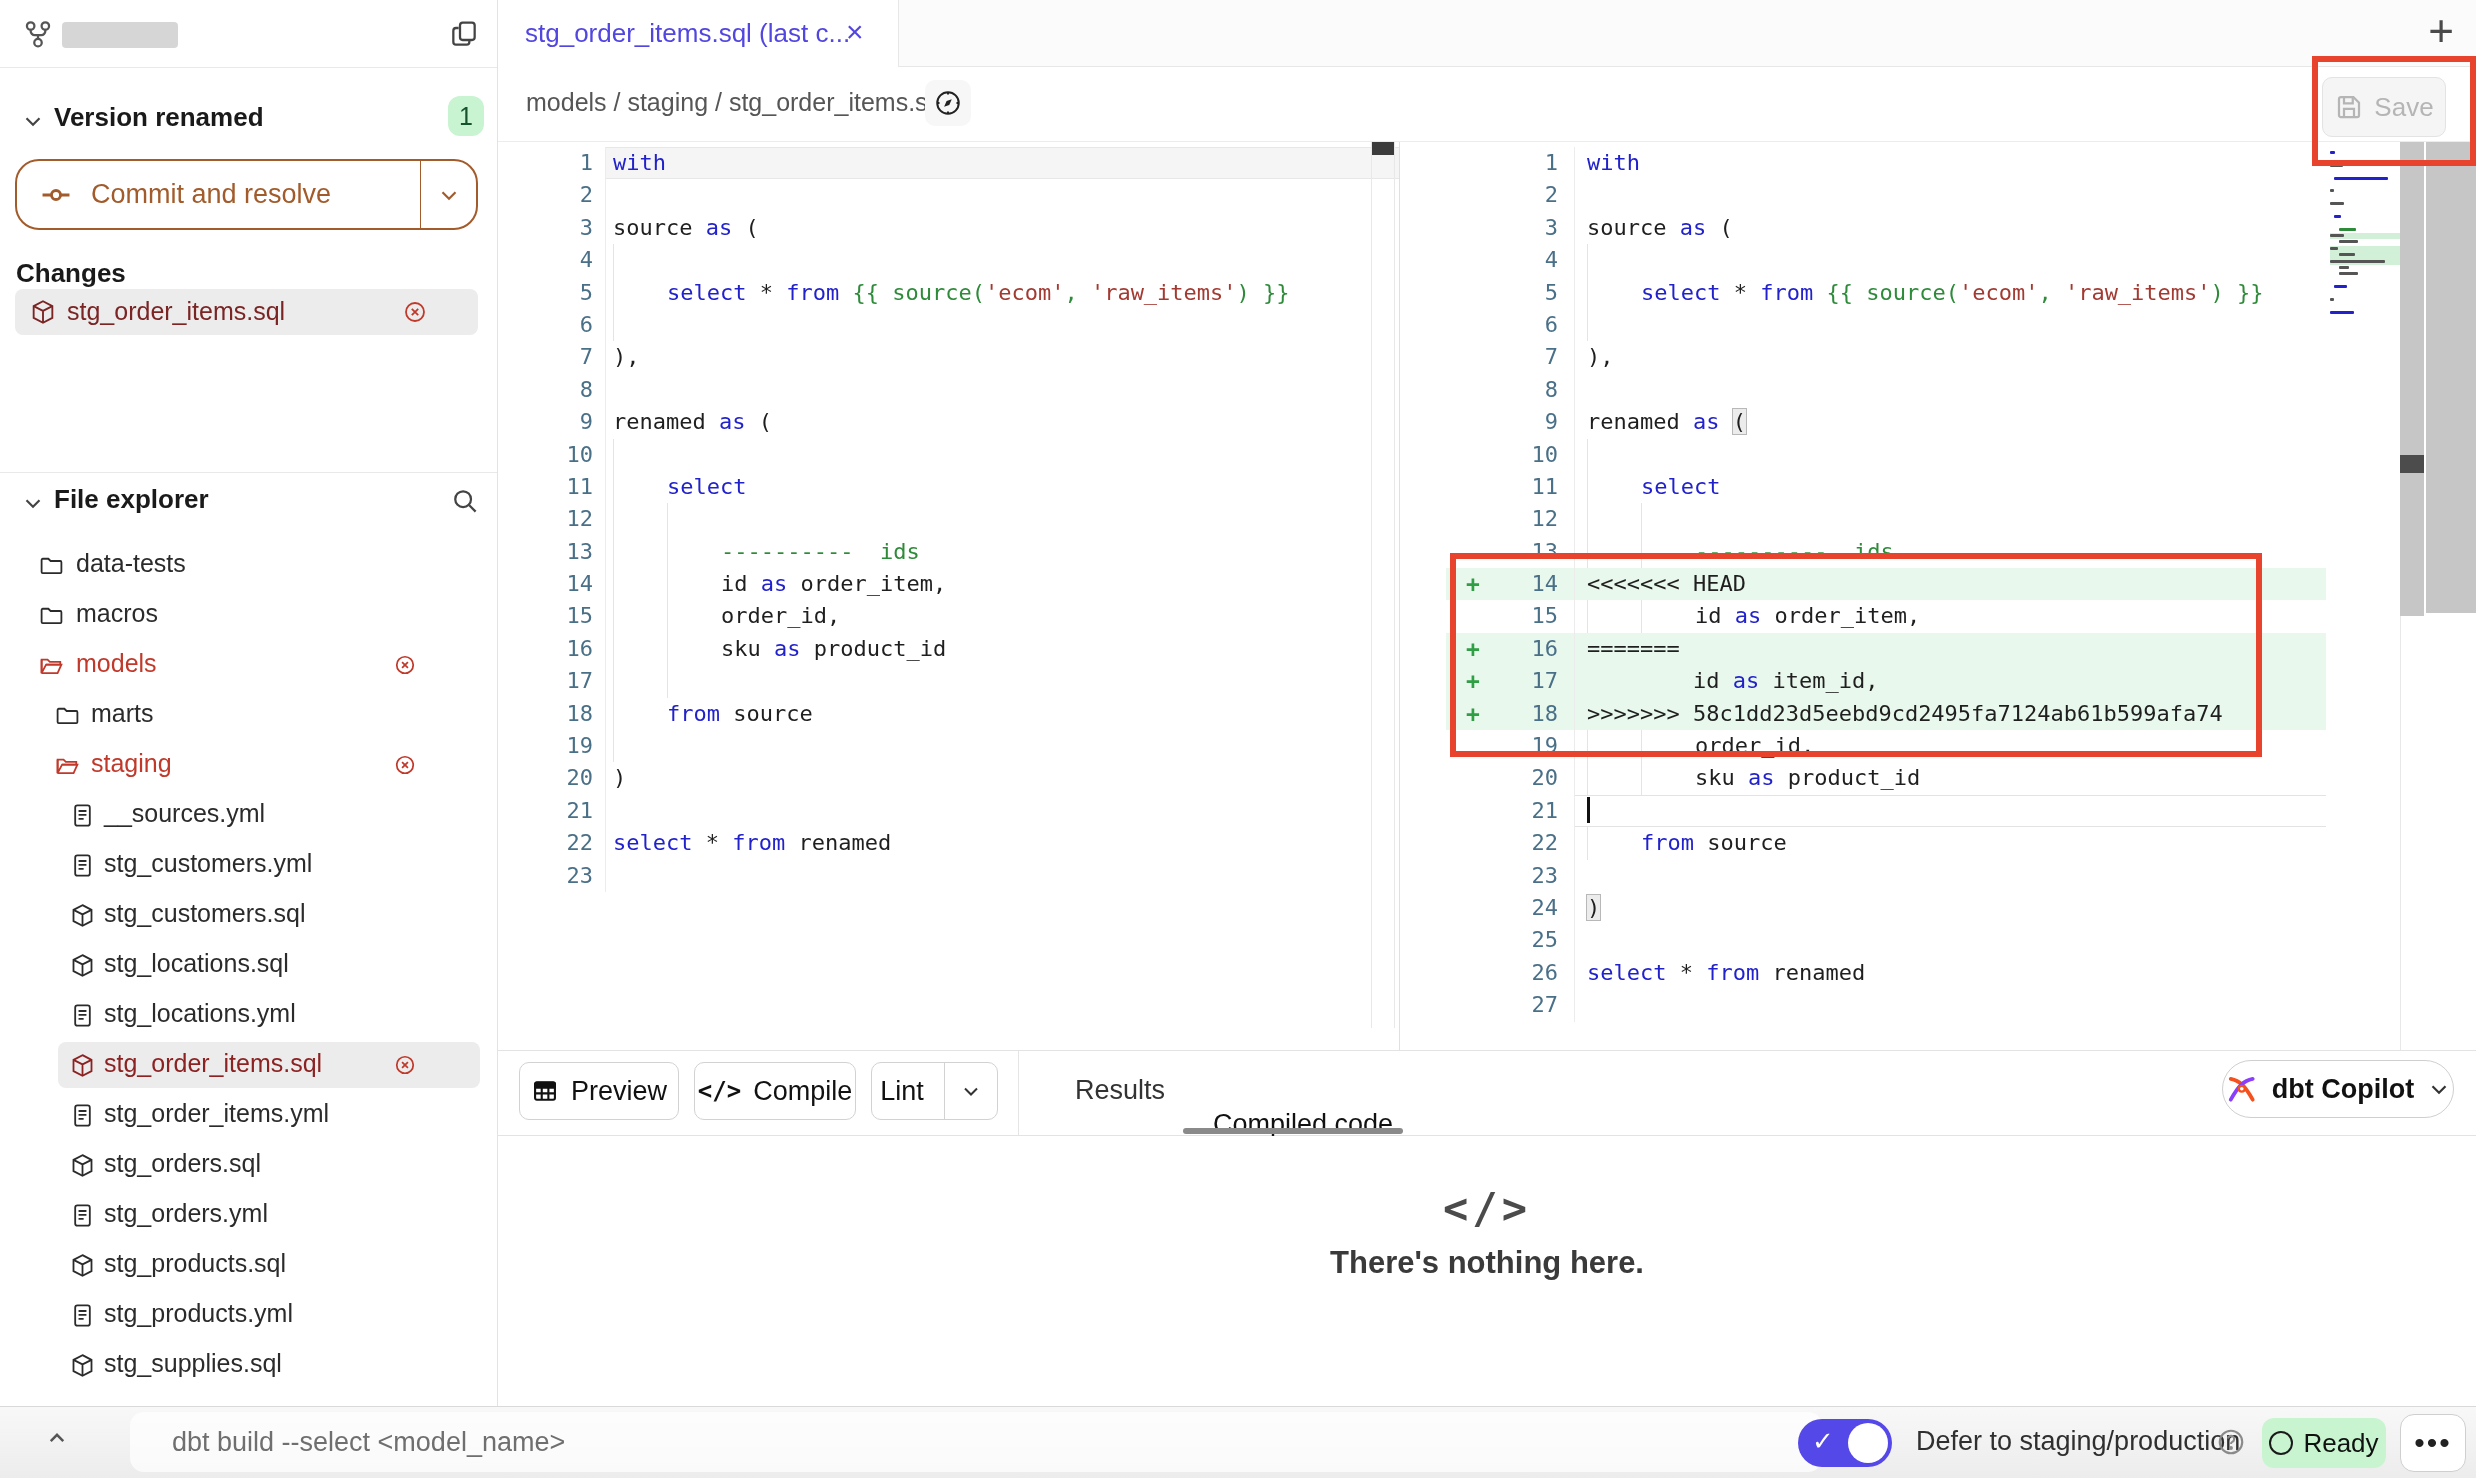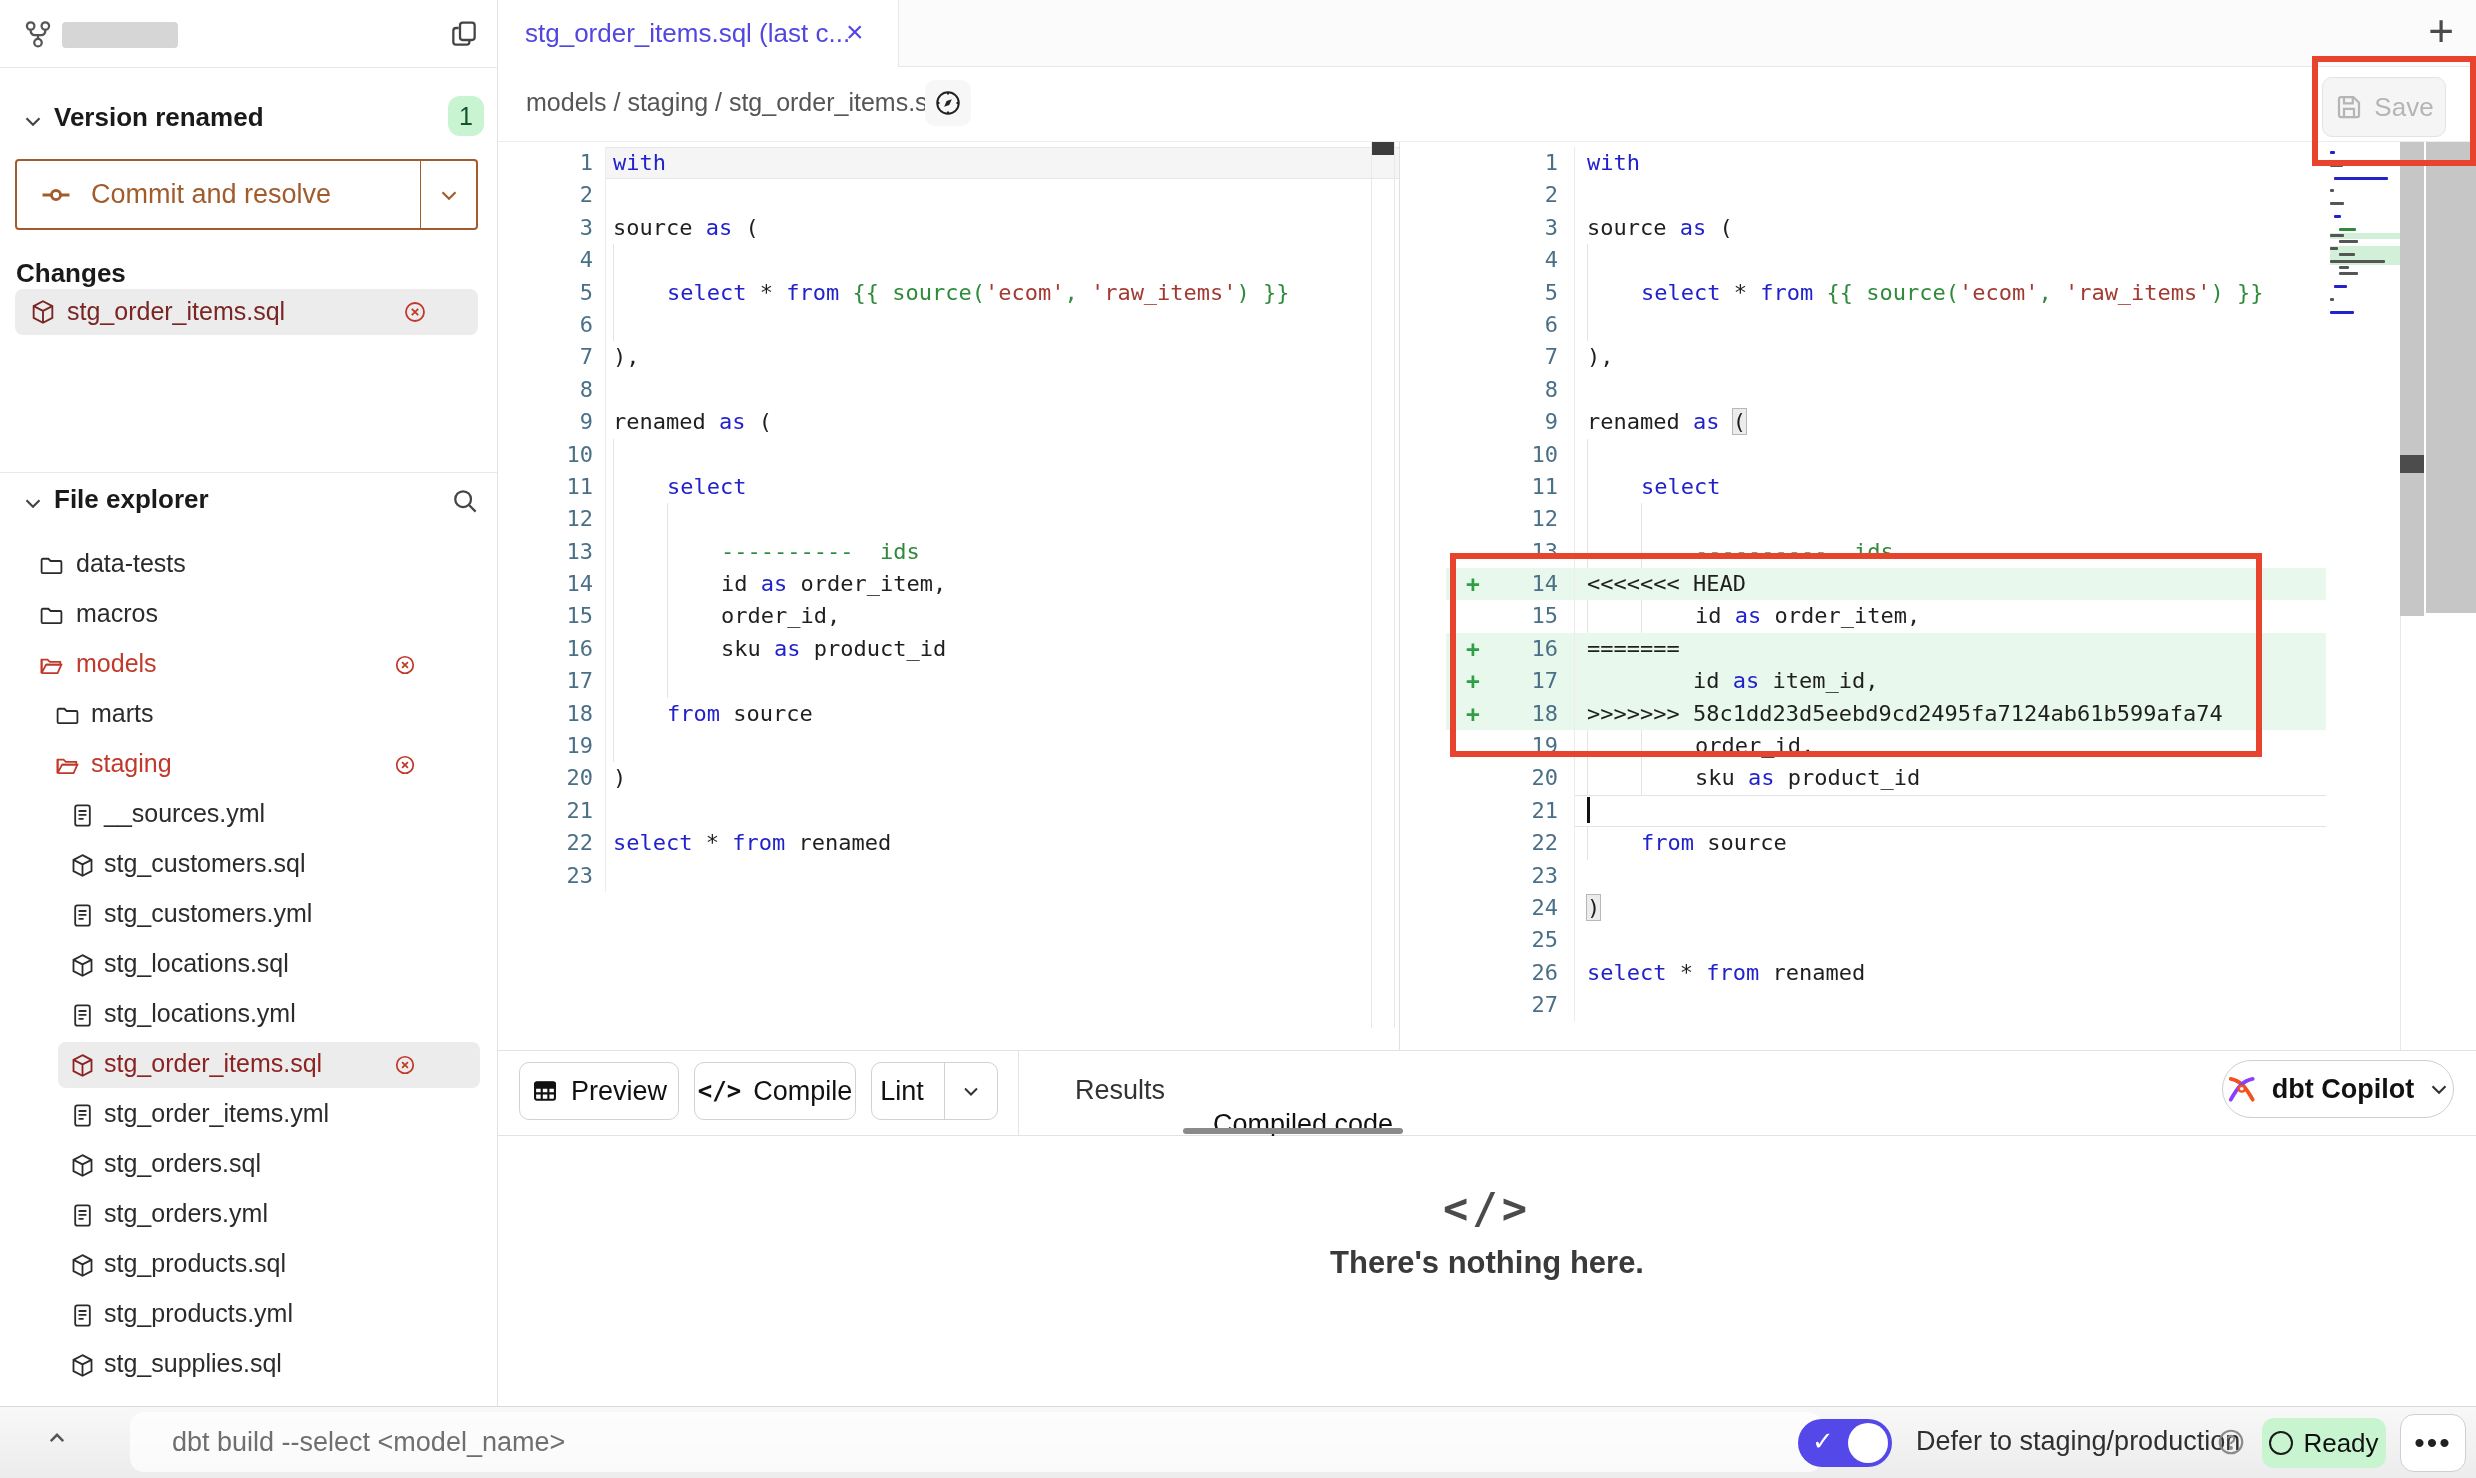--- a/index.html
+++ b/index.html
@@ -11,21 +11,21 @@
   .sb-header{position:relative;height:67px;border-bottom:1px solid #e9e9e9;}
   .branch-ic{position:absolute;left:22px;top:18px;}
   .branch-placeholder{position:absolute;left:62px;top:22px;width:116px;height:26px;background:#d6d6d6;border-radius:4px;}
   .copy-btn{position:absolute;left:448px;top:18px;width:32px;height:32px;cursor:pointer;}
   .section-head{position:relative;height:56px;}
   .chev{position:absolute;left:20px;top:18px;}
   .sec-title{position:absolute;left:54px;top:12px;font-size:26px;font-weight:700;color:#1a1a1a;}
   .vc-head{margin-top:22px;}
   .badge{position:absolute;left:448px;top:6px;min-width:36px;height:40px;background:#c9f4d1;border-radius:12px;
          display:flex;align-items:center;justify-content:center;font-size:25px;color:#14532d;font-weight:500;}
-  .commit-btn{position:absolute;left:15px;top:159px;width:463px;height:71px;border:2px solid #a25b2b;border-radius:4px;
+  .commit-btn{position:absolute;left:15px;top:159px;width:463px;height:71px;border:2px solid #a25b2b;border-radius:24px;
               display:flex;align-items:center;background:#fff;box-sizing:border-box;cursor:pointer;}
   .commit-main{flex:1;display:flex;align-items:center;height:100%;}
   .commit-ic{margin-left:22px;}
   .commit-label{margin-left:18px;font-size:27px;font-weight:500;color:#a25b2b;}
   .commit-dd{width:55px;height:100%;border-left:1.5px solid #a25b2b;display:flex;align-items:center;justify-content:center;}
   .changes-label{position:absolute;left:16px;top:258px;font-size:26px;font-weight:700;color:#1a1a1a;}
   .change-row{position:absolute;left:15px;top:289px;width:463px;height:46px;background:#ececec;border-radius:8px;cursor:pointer;}
   .change-row .cube{position:absolute;left:14px;top:9px;}
   .change-name{position:absolute;left:52px;top:8px;font-size:25px;font-weight:500;color:#7a2424;}
   .change-row .xic{position:absolute;left:388px;top:11px;}
@@ -267,34 +267,34 @@
             <svg width="27" height="27" viewBox="0 0 24 24" fill="none" stroke="#2b2b2b" stroke-width="1.6">
               <rect x="5.5" y="3" width="13" height="18" rx="2"></rect>
               <path d="M8.5 8h7M8.5 11.5h7M8.5 15h4.5"></path>
             </svg>
           </span>
           <span class="tree-label " style="left:104px">__sources.yml</span>
         </div>
         <div class="tree-row">
           <span class="tree-ic" style="left:69px">
             <svg width="27" height="27" viewBox="0 0 24 24" fill="none" stroke="#2b2b2b" stroke-width="1.6">
+              <rect x="5.5" y="3" width="13" height="18" rx="2"></rect>
+              <path d="M8.5 8h7M8.5 11.5h7M8.5 15h4.5"></path>
+            </svg>
+          </span>
+          <span class="tree-label " style="left:104px">stg_customers.yml</span>
+        </div>
+        <div class="tree-row">
+          <span class="tree-ic" style="left:69px">
+            <svg width="27" height="27" viewBox="0 0 24 24" fill="none" stroke="#2b2b2b" stroke-width="1.6">
               <path d="M12 2.8 20 7v10l-8 4.2L4 17V7z"></path>
               <path d="M4 7l8 4 8-4M12 11v10.2"></path>
             </svg>
           </span>
           <span class="tree-label " style="left:104px">stg_customers.sql</span>
-        </div>
-        <div class="tree-row">
-          <span class="tree-ic" style="left:69px">
-            <svg width="27" height="27" viewBox="0 0 24 24" fill="none" stroke="#2b2b2b" stroke-width="1.6">
-              <rect x="5.5" y="3" width="13" height="18" rx="2"></rect>
-              <path d="M8.5 8h7M8.5 11.5h7M8.5 15h4.5"></path>
-            </svg>
-          </span>
-          <span class="tree-label " style="left:104px">stg_customers.yml</span>
         </div>
         <div class="tree-row">
           <span class="tree-ic" style="left:69px">
             <svg width="27" height="27" viewBox="0 0 24 24" fill="none" stroke="#2b2b2b" stroke-width="1.6">
               <path d="M12 2.8 20 7v10l-8 4.2L4 17V7z"></path>
               <path d="M4 7l8 4 8-4M12 11v10.2"></path>
             </svg>
           </span>
           <span class="tree-label " style="left:104px">stg_locations.sql</span>
         </div>

